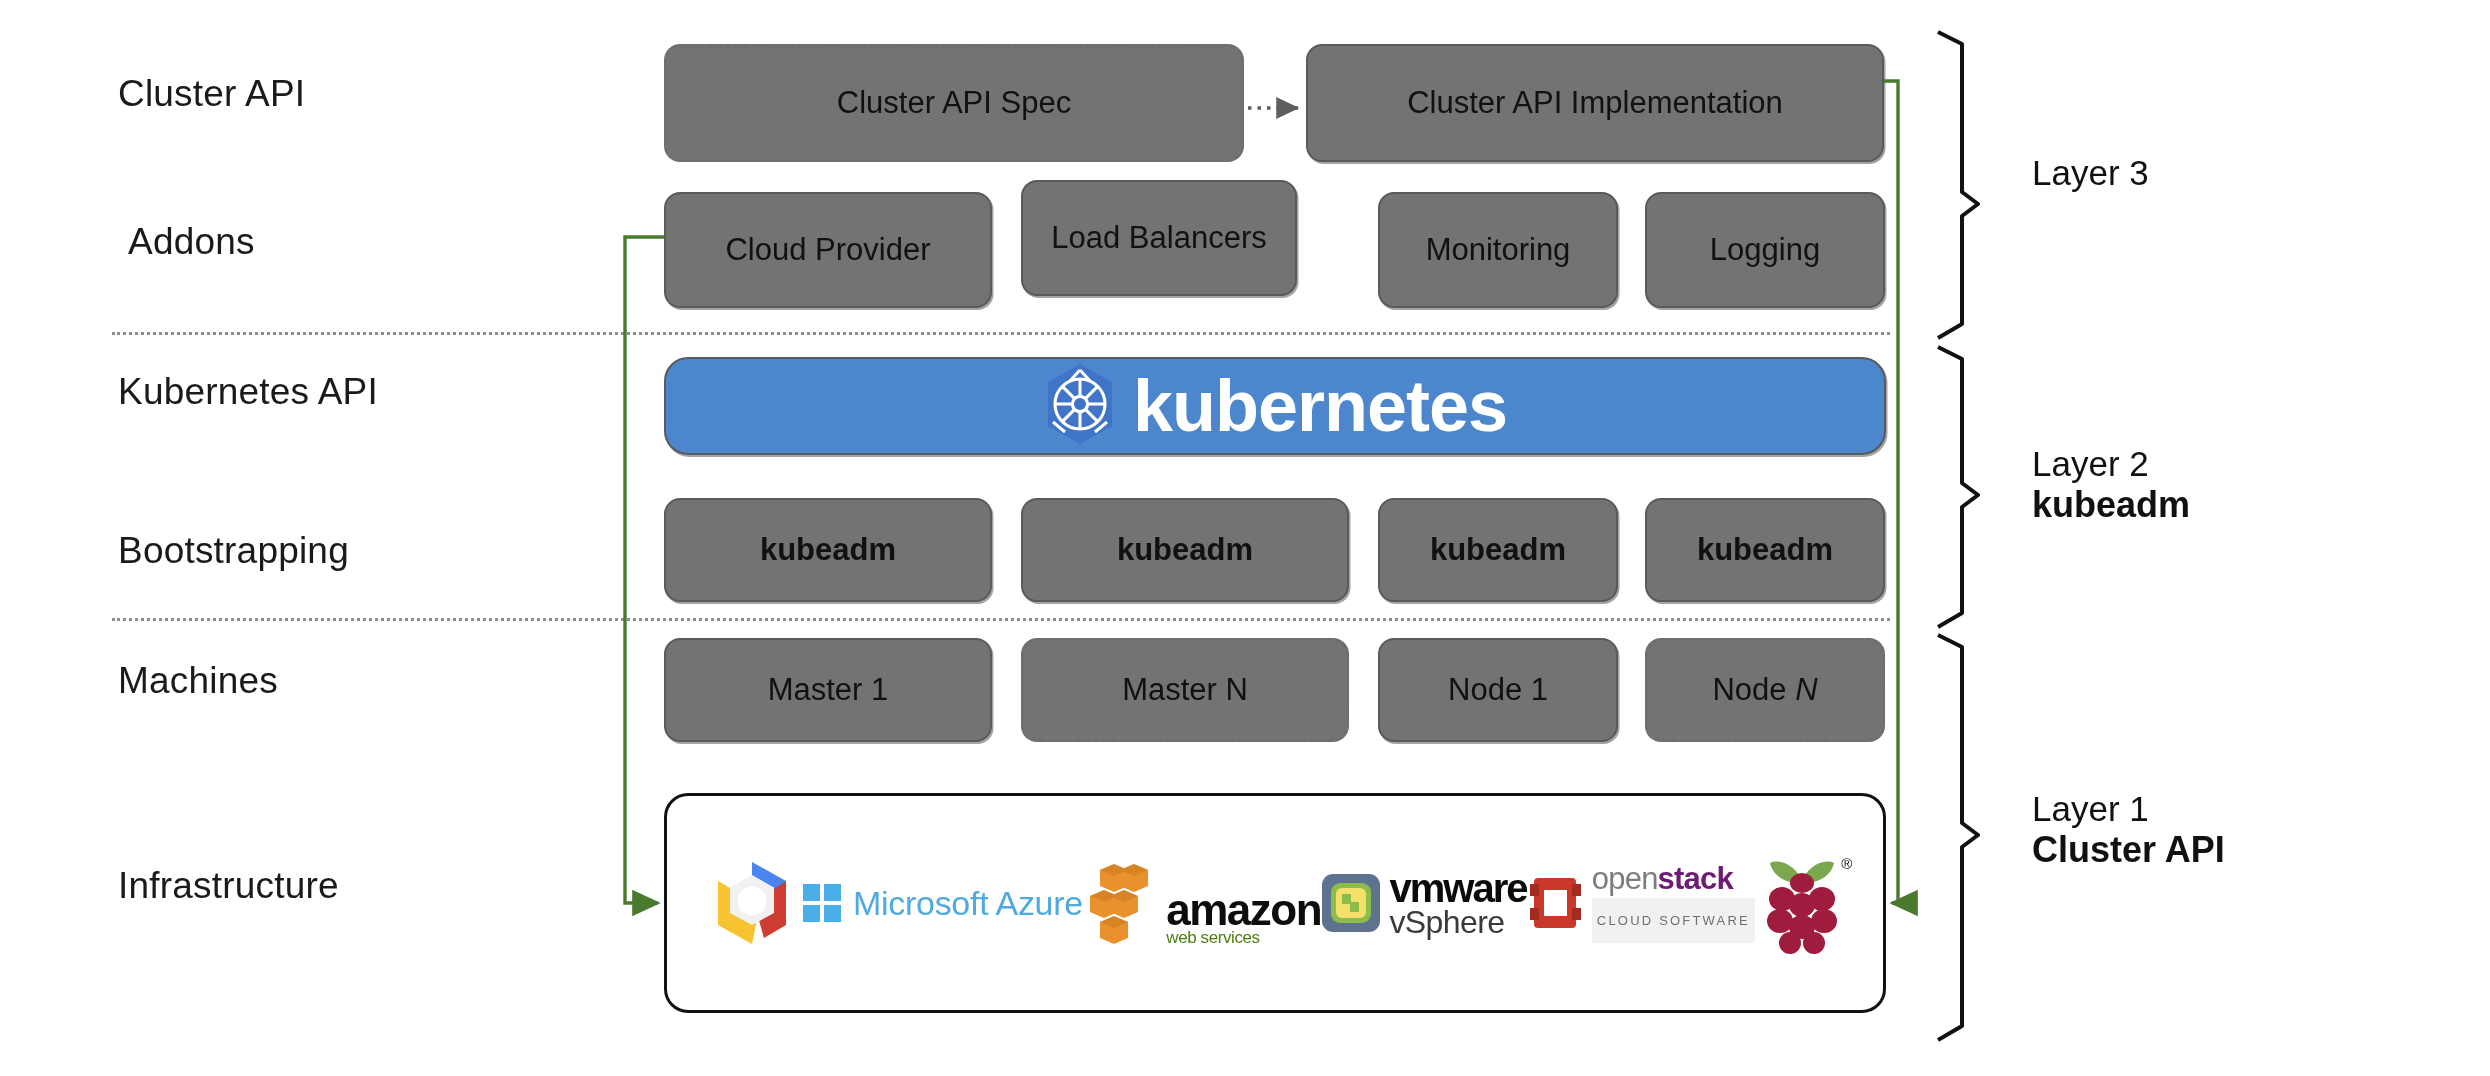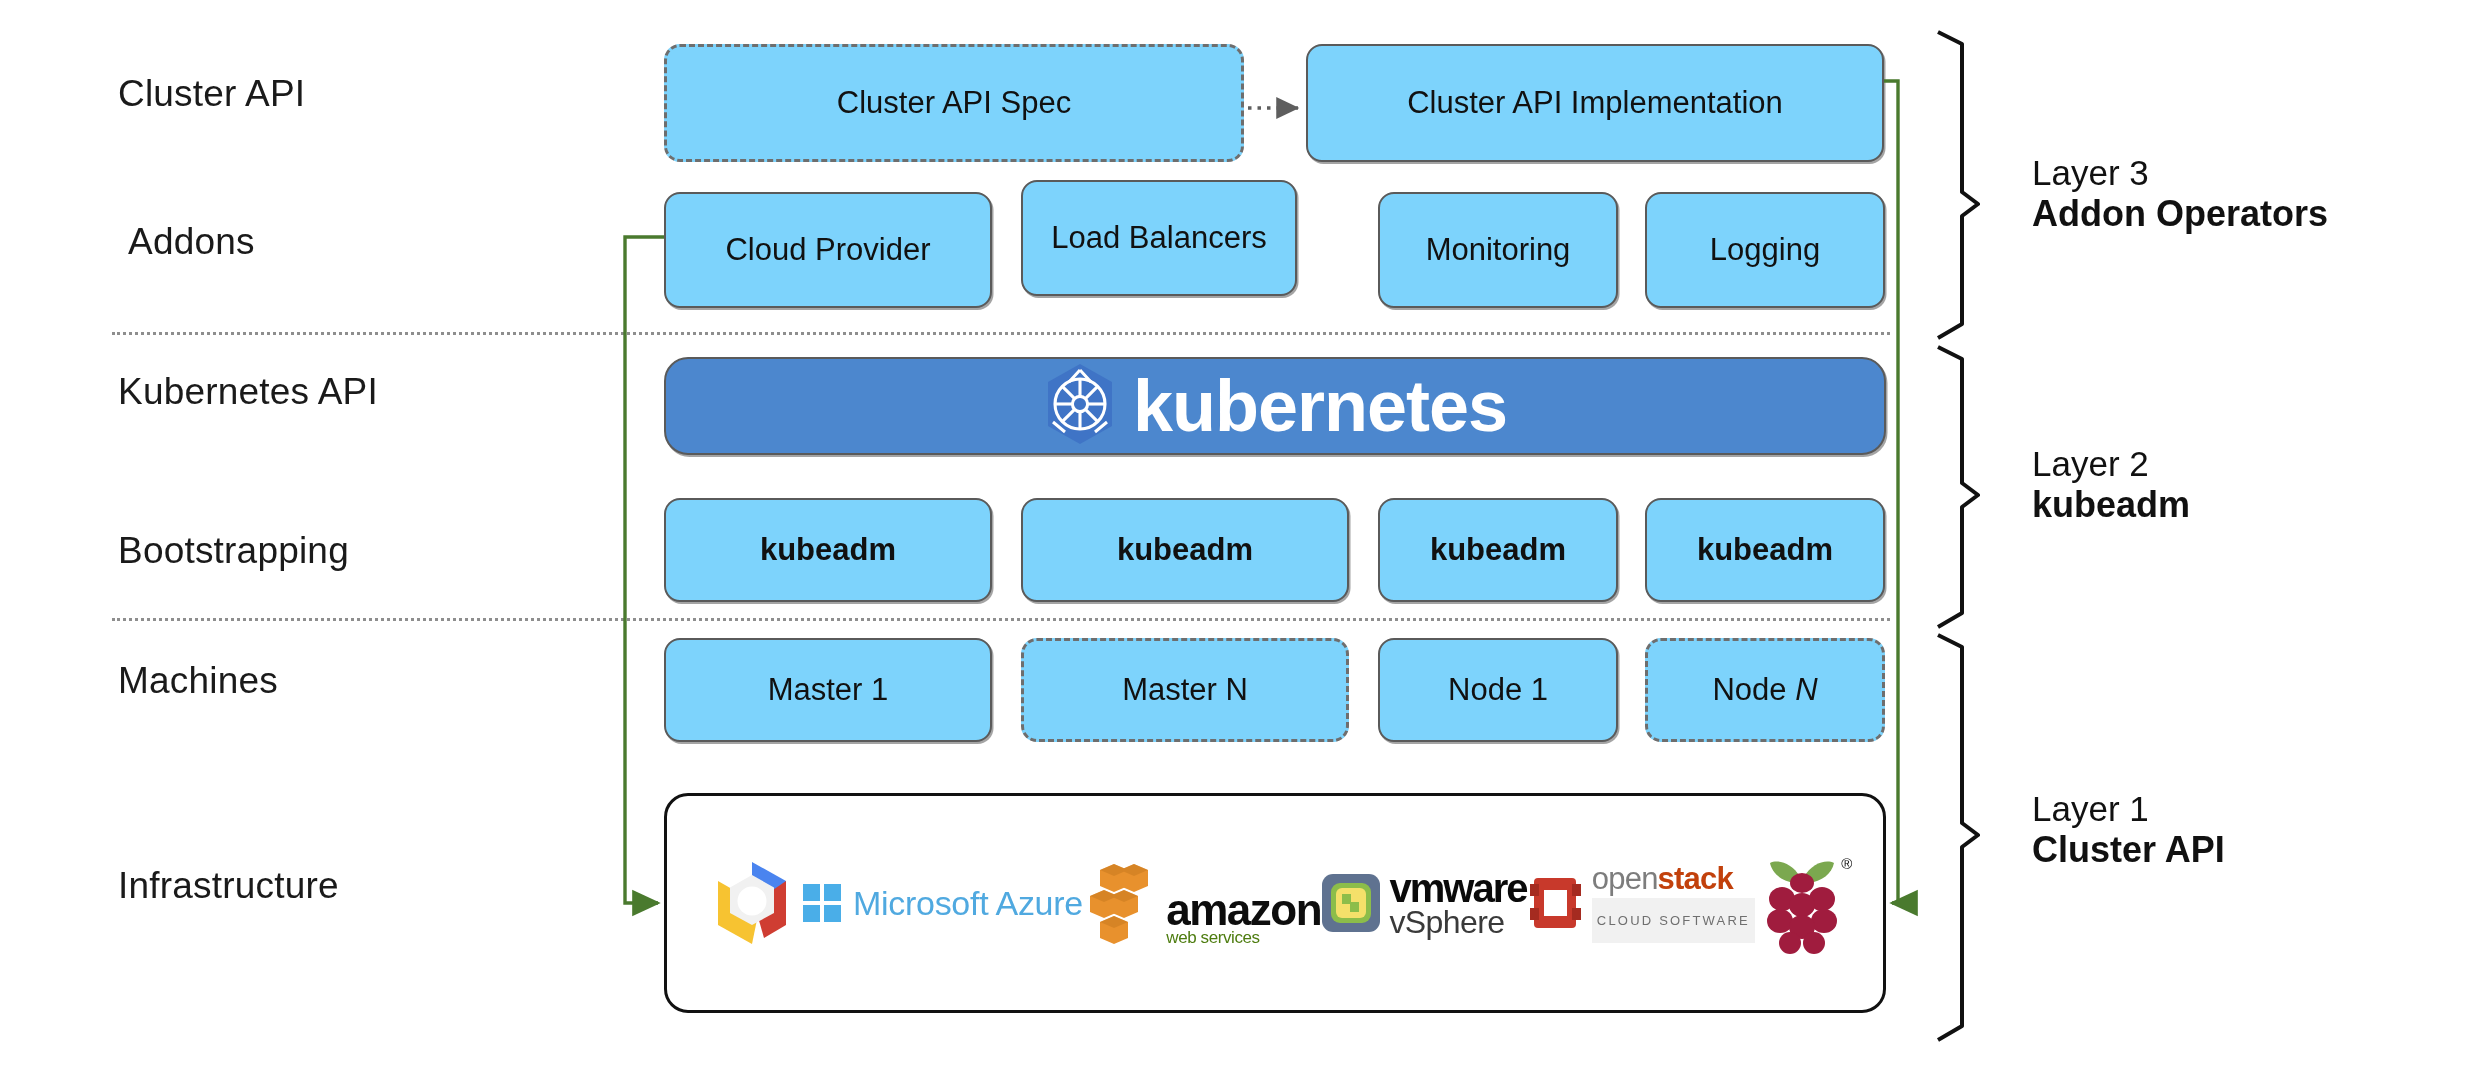--- a/index.html
+++ b/index.html
@@ -17,21 +17,21 @@
     font-size: 37px;
     color: #1a1a1a;
     letter-spacing: .2px;
     white-space: nowrap;
     line-height: 1;
   }
 
   
   .node {
     position: absolute;
-    background: #7dd3fc;
+    background: #737373;
     border: 2.5px solid #5a5a5a;
     border-radius: 16px;
     display: flex; align-items: center; justify-content: center;
     font-size: 31px;
     color: #111;
     text-align: center;
     box-shadow: 1.5px 2px 0 rgba(90,90,90,.55);
   }
   .node.dashed {
     border-style: dashed;
@@ -90,21 +90,21 @@
   .vmw-tile {
     width: 58px; height: 58px; border-radius: 11px;
     background: #5f7290; display:flex; align-items:center; justify-content:center;
   }
 
   
   .ost { display: flex; align-items: center; gap: 8px; }
   .ost-text { display: flex; flex-direction: column; align-items: flex-start; line-height: 1; }
   .ost-top { font-size: 31px; letter-spacing: -.8px; }
   .ost-open { color: #7d7d7d; }
-  .ost-stack { color: #c2410c; font-weight: bold; }
+  .ost-stack { color: #701a75; font-weight: bold; }
   .ost-sub {
     font-size: 13px; color: #6f6f6f; letter-spacing: 2.2px;
     background: #f1f1f1; padding: 16px 5px; margin-top: 4px;
   }
 
   
   .rpi-wrap { position: relative; display:flex; align-items:center; }
   .rpi-r { position:absolute; right:-4px; top:8px; font-size:15px; color:#111; }
 
   
@@ -307,21 +307,20 @@
       </svg>
       <span class="rpi-r">®</span>
     </span>
   </div>
 
   <div class="hsep" style="left:112px; top:332px; width:1778px;"></div>
   <div class="hsep" style="left:112px; top:618px; width:1778px;"></div>
 
   <div class="layer-label" style="left:2032px; top:152px;">
     <span>Layer 3</span>
-    <b>Addon Operators</b>
   </div>
   <div class="layer-label" style="left:2032px; top:443px;">
     <span>Layer 2</span>
     <b>kubeadm</b>
   </div>
   <div class="layer-label" style="left:2032px; top:788px;">
     <span>Layer 1</span>
     <b>Cluster API</b>
   </div>
 

